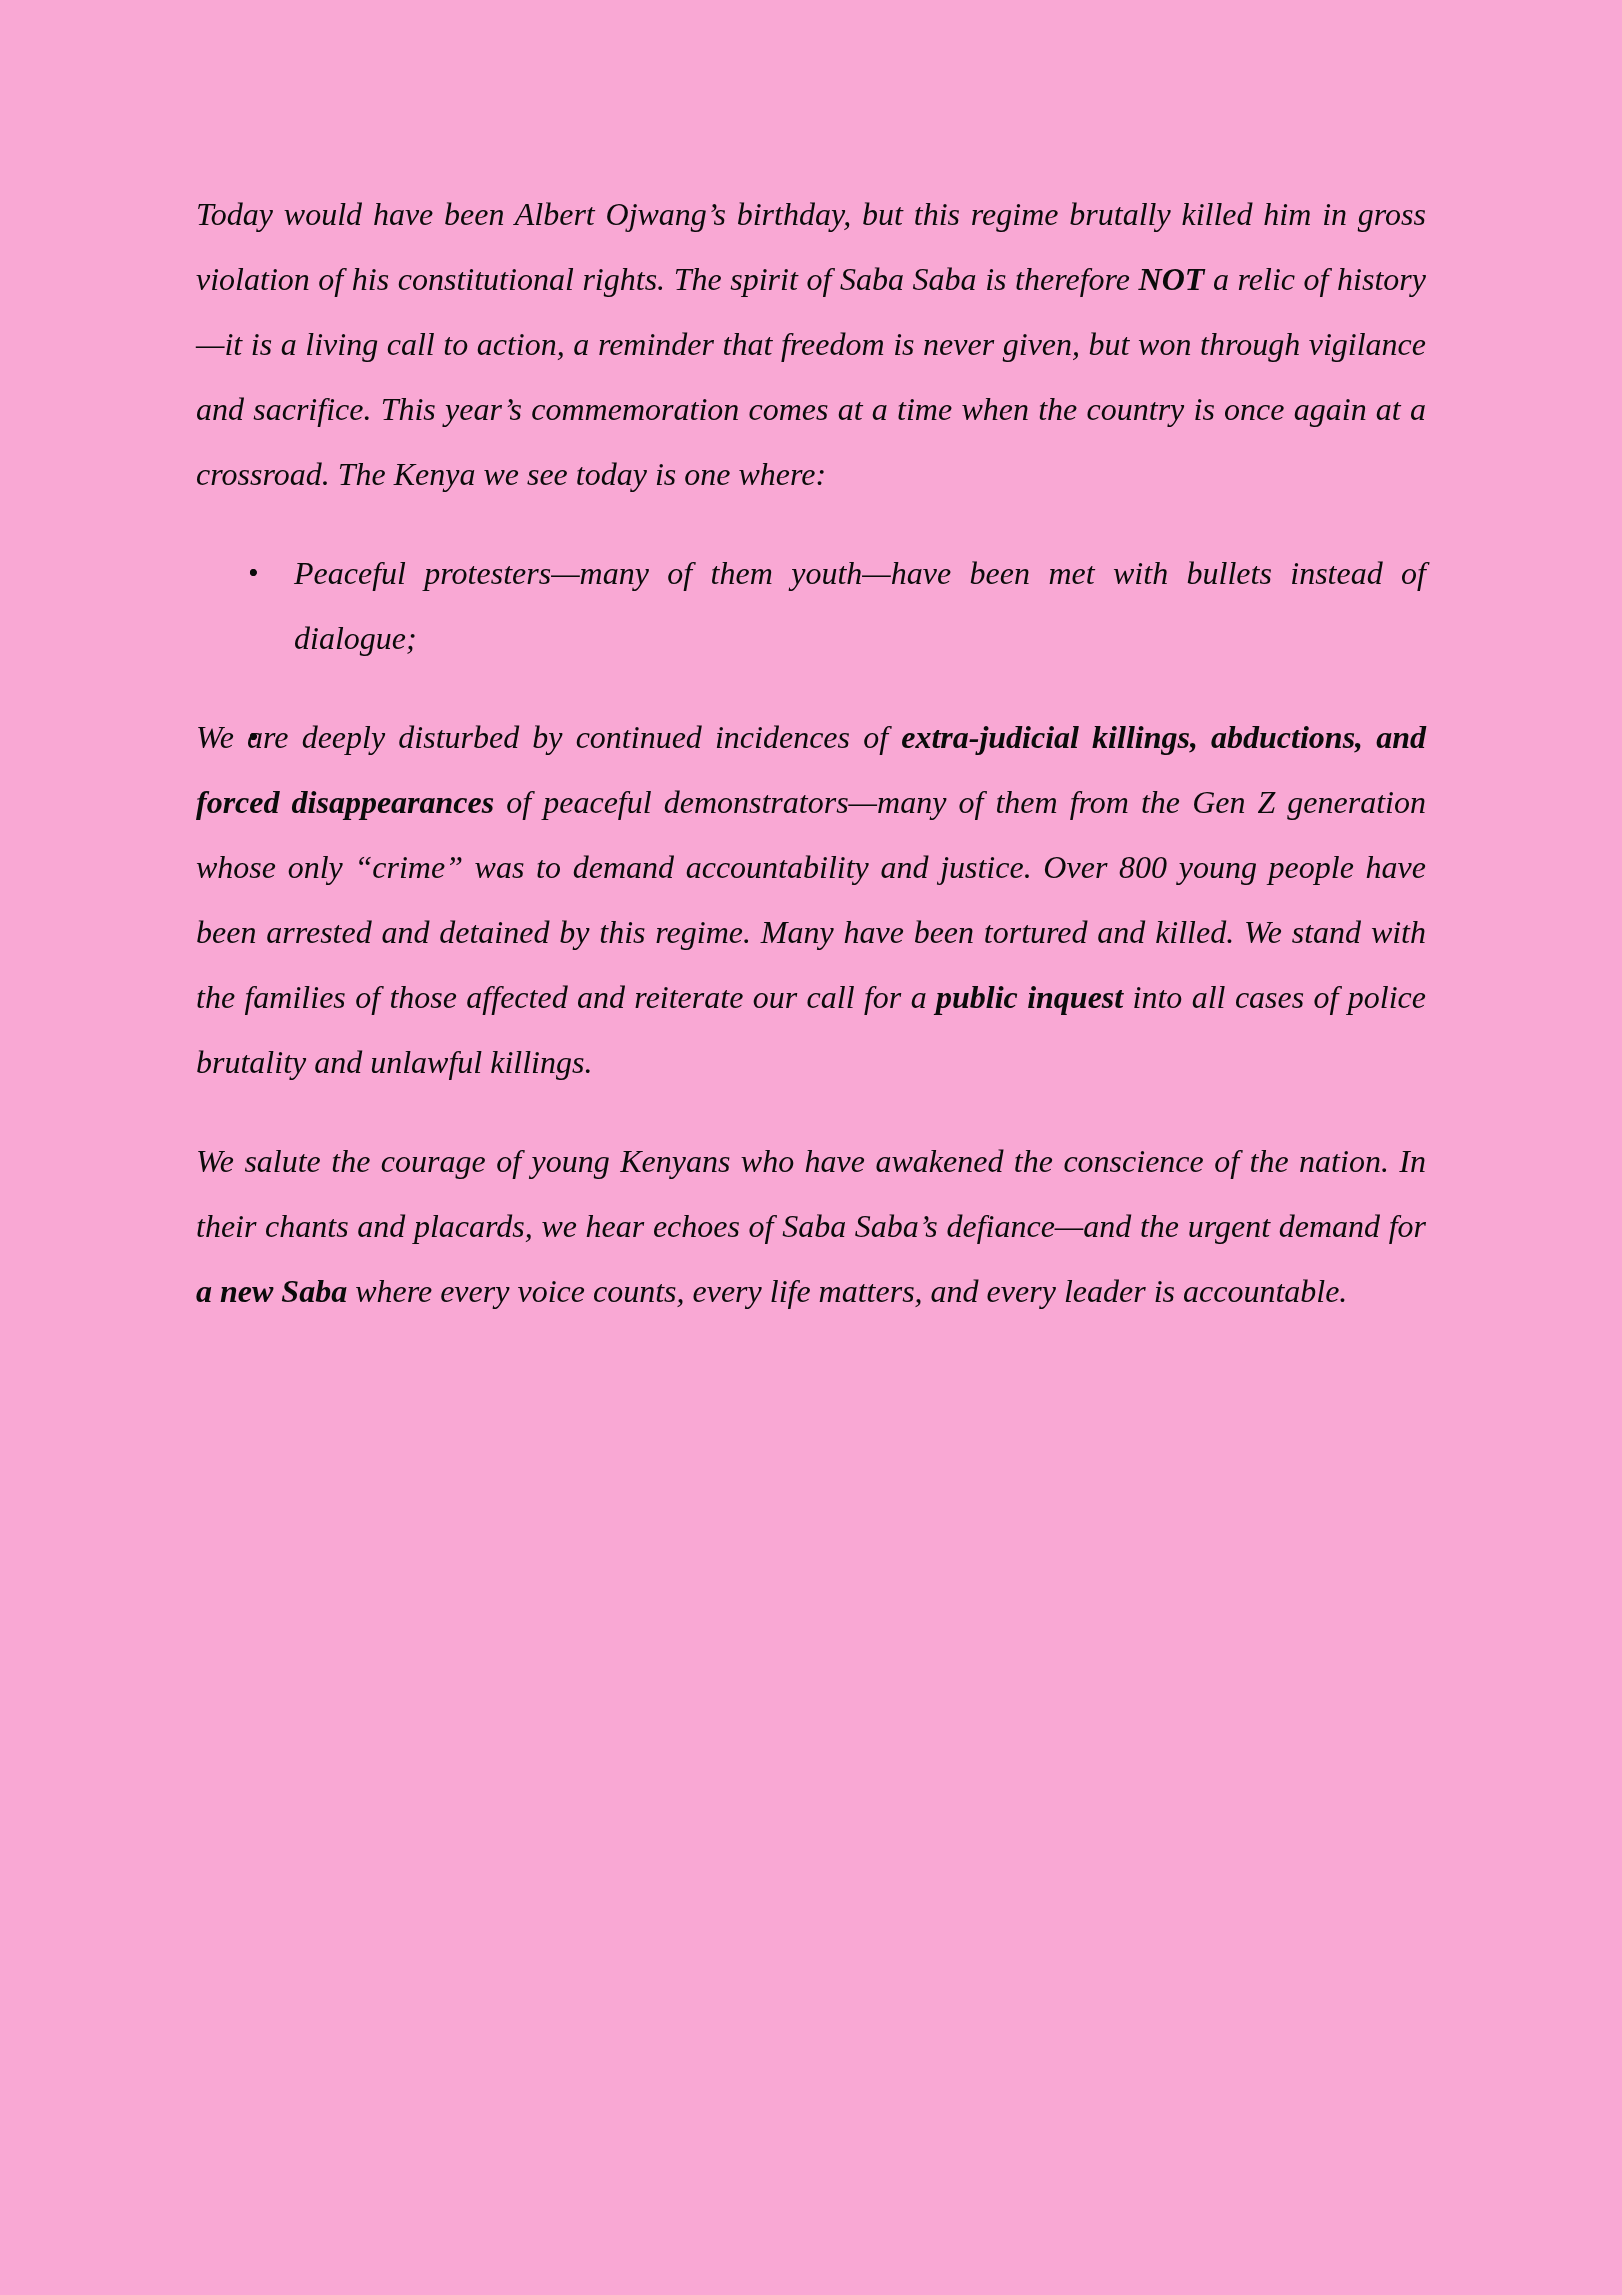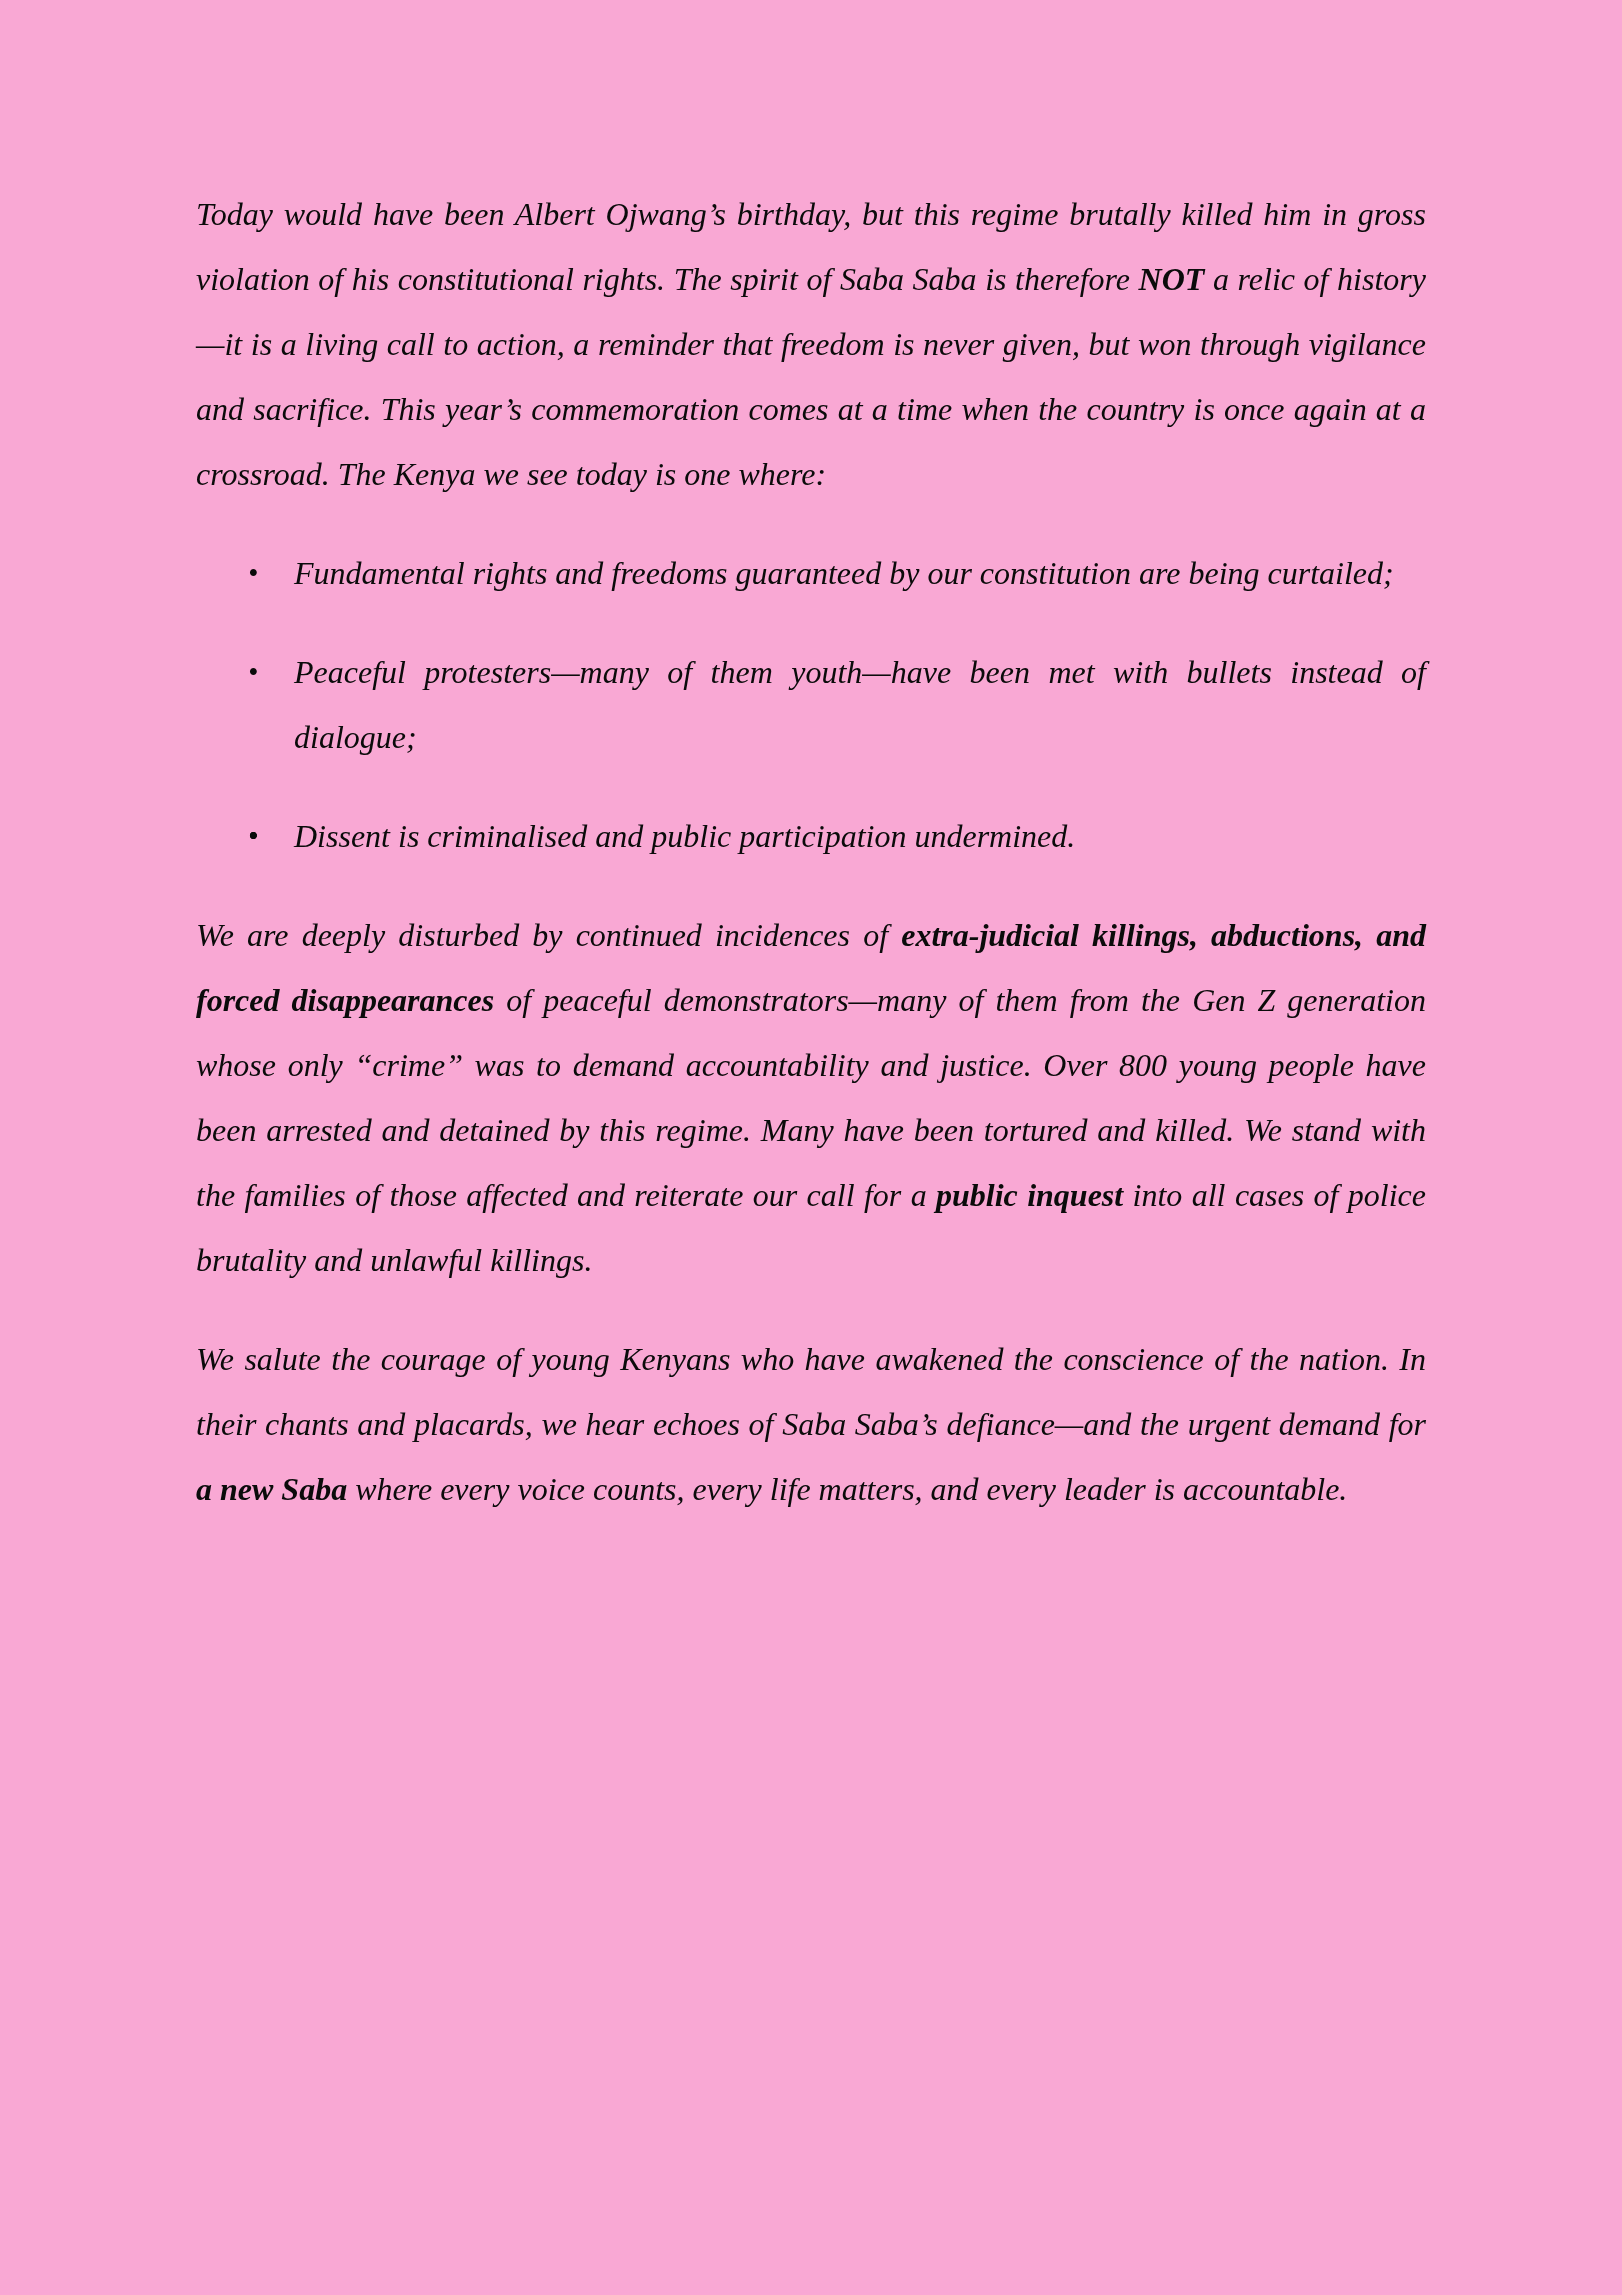--- a/index.html
+++ b/index.html
@@ -55,35 +55,33 @@
 <body>
 
 <div class="page">
   <div class="content">
 
     <p class="para"><span>Today would have been Albert Ojwang’s birthday, but this regime brutally killed him in gross violation of his constitutional rights. The spirit of Saba Saba is therefore </span><span class="bold">NOT</span><span> a relic of history—it is a living call to action, a reminder that freedom is never given, but won through vigilance and sacrifice. This year’s commemoration comes at a time when the country is once again at a crossroad. The Kenya we see today is one where:</span></p>
 
     <ul class="bullets">
       <li>
         <span class="marker">•</span>
-        <span>Fundamental rights and freedoms guaranteed by our constitution are being curtailed;</span>
       </li>
       <li>
         <span class="marker">•</span>
         <span>Peaceful protesters—many of them youth—have been met with bullets instead of dialogue;</span>
       </li>
       <li>
         <span class="marker">•</span>
       </li>
       <li>
         <span class="marker">•</span>
       </li>
       <li>
         <span class="marker">•</span>
-        <span>Dissent is criminalised and public participation undermined.</span>
       </li>
     </ul>
 
     <p class="para"><span>We are deeply disturbed by continued incidences of </span><span class="bold">extra-judicial killings, abductions, and forced disappearances</span><span> of peaceful demonstrators—many of them from the Gen Z generation whose only “crime” was to demand accountability and justice. Over 800 young people have been arrested and detained by this regime. Many have been tortured and killed. We stand with the families of those affected and reiterate our call for a </span><span class="bold">public inquest</span><span> into all cases of police brutality and unlawful killings.</span></p>
 
     <p class="para"><span>We salute the courage of young Kenyans who have awakened the conscience of the nation. In their chants and placards, we hear echoes of Saba Saba’s defiance—and the urgent demand for </span><span class="bold">a new Saba</span><span> where every voice counts, every life matters, and every leader is accountable.</span></p>
 
   </div>
 </div>
 

